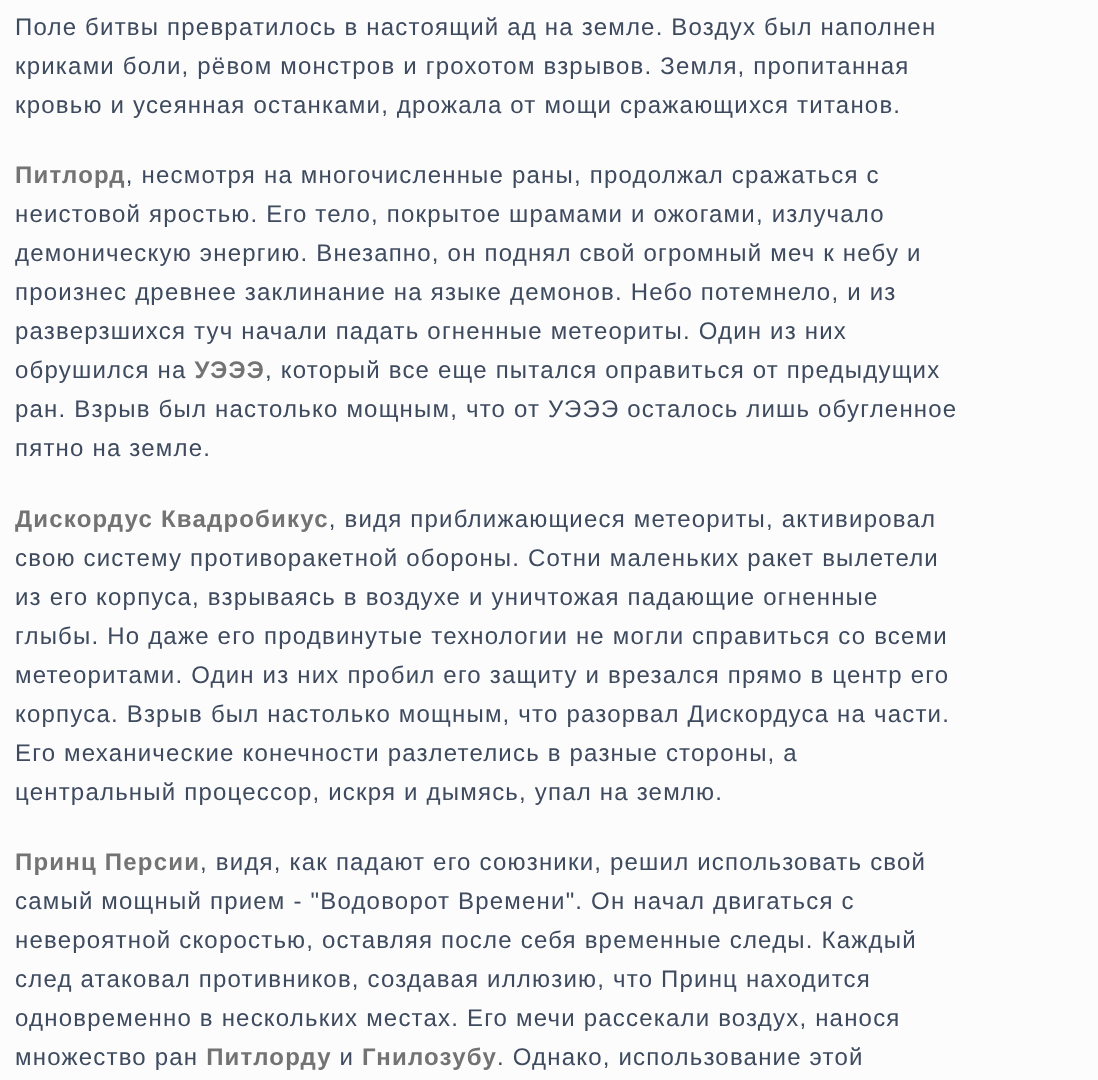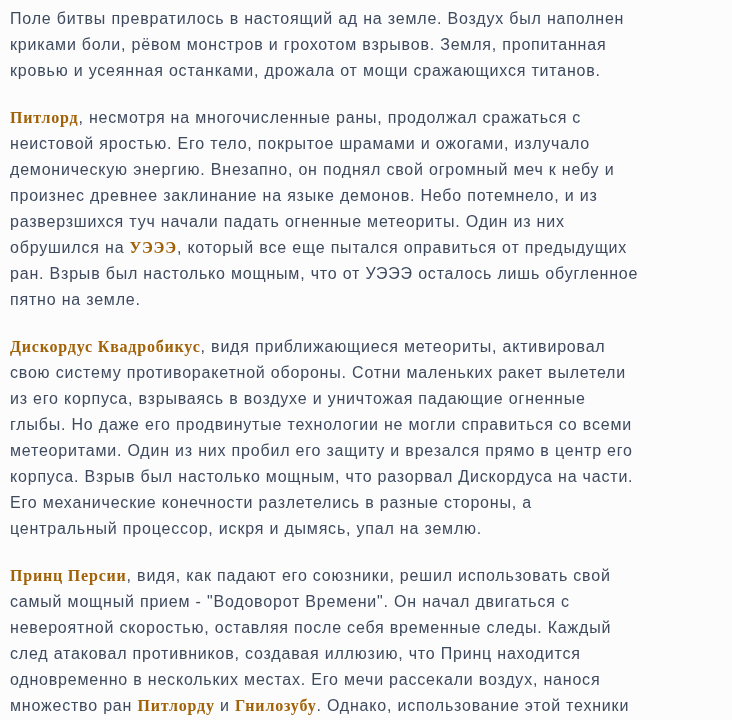--- a/index.html
+++ b/index.html
@@ -22,22 +22,21 @@
     margin: 0 0 21px 0;
     max-width: 712px;
     font-size: 16px;
     line-height: 26px;
     letter-spacing: 0.8px;
     color: #3e4a5e;
     font-weight: 400;
   }
   .para strong {
     font-weight: 700;
-    color: #a16207;
-    font-family: Liberation Serif, serif;
+    color: #737373;
   }
 </style>
 </head>
 <body>
 
 <div class="story">
     <p class="para"><span>Поле битвы превратилось в настоящий ад на земле. Воздух был наполнен криками боли, рёвом монстров и грохотом взрывов. Земля, пропитанная кровью и усеянная останками, дрожала от мощи сражающихся титанов.</span></p>
     <p class="para"><strong>Питлорд</strong><span>, несмотря на многочисленные раны, продолжал сражаться с неистовой яростью. Его тело, покрытое шрамами и ожогами, излучало демоническую энергию. Внезапно, он поднял свой огромный меч к небу и произнес древнее заклинание на языке демонов. Небо потемнело, и из разверзшихся туч начали падать огненные метеориты. Один из них обрушился на </span><strong>УЭЭЭ</strong><span>, который все еще пытался оправиться от предыдущих ран. Взрыв был настолько мощным, что от УЭЭЭ осталось лишь обугленное пятно на земле.</span></p>
     <p class="para"><strong>Дискордус Квадробикус</strong><span>, видя приближающиеся метеориты, активировал свою систему противоракетной обороны. Сотни маленьких ракет вылетели из его корпуса, взрываясь в воздухе и уничтожая падающие огненные глыбы. Но даже его продвинутые технологии не могли справиться со всеми метеоритами. Один из них пробил его защиту и врезался прямо в центр его корпуса. Взрыв был настолько мощным, что разорвал Дискордуса на части. Его механические конечности разлетелись в разные стороны, а центральный процессор, искря и дымясь, упал на землю.</span></p>
     <p class="para"><strong>Принц Персии</strong><span>, видя, как падают его союзники, решил использовать свой самый мощный прием - "Водоворот Времени". Он начал двигаться с невероятной скоростью, оставляя после себя временные следы. Каждый след атаковал противников, создавая иллюзию, что Принц находится одновременно в нескольких местах. Его мечи рассекали воздух, нанося множество ран </span><strong>Питлорду</strong><span> и </span><strong>Гнилозубу</strong><span>. Однако, использование этой техники требовало огромных затрат энергии, и Принц начал ощущать истощение.</span></p>

